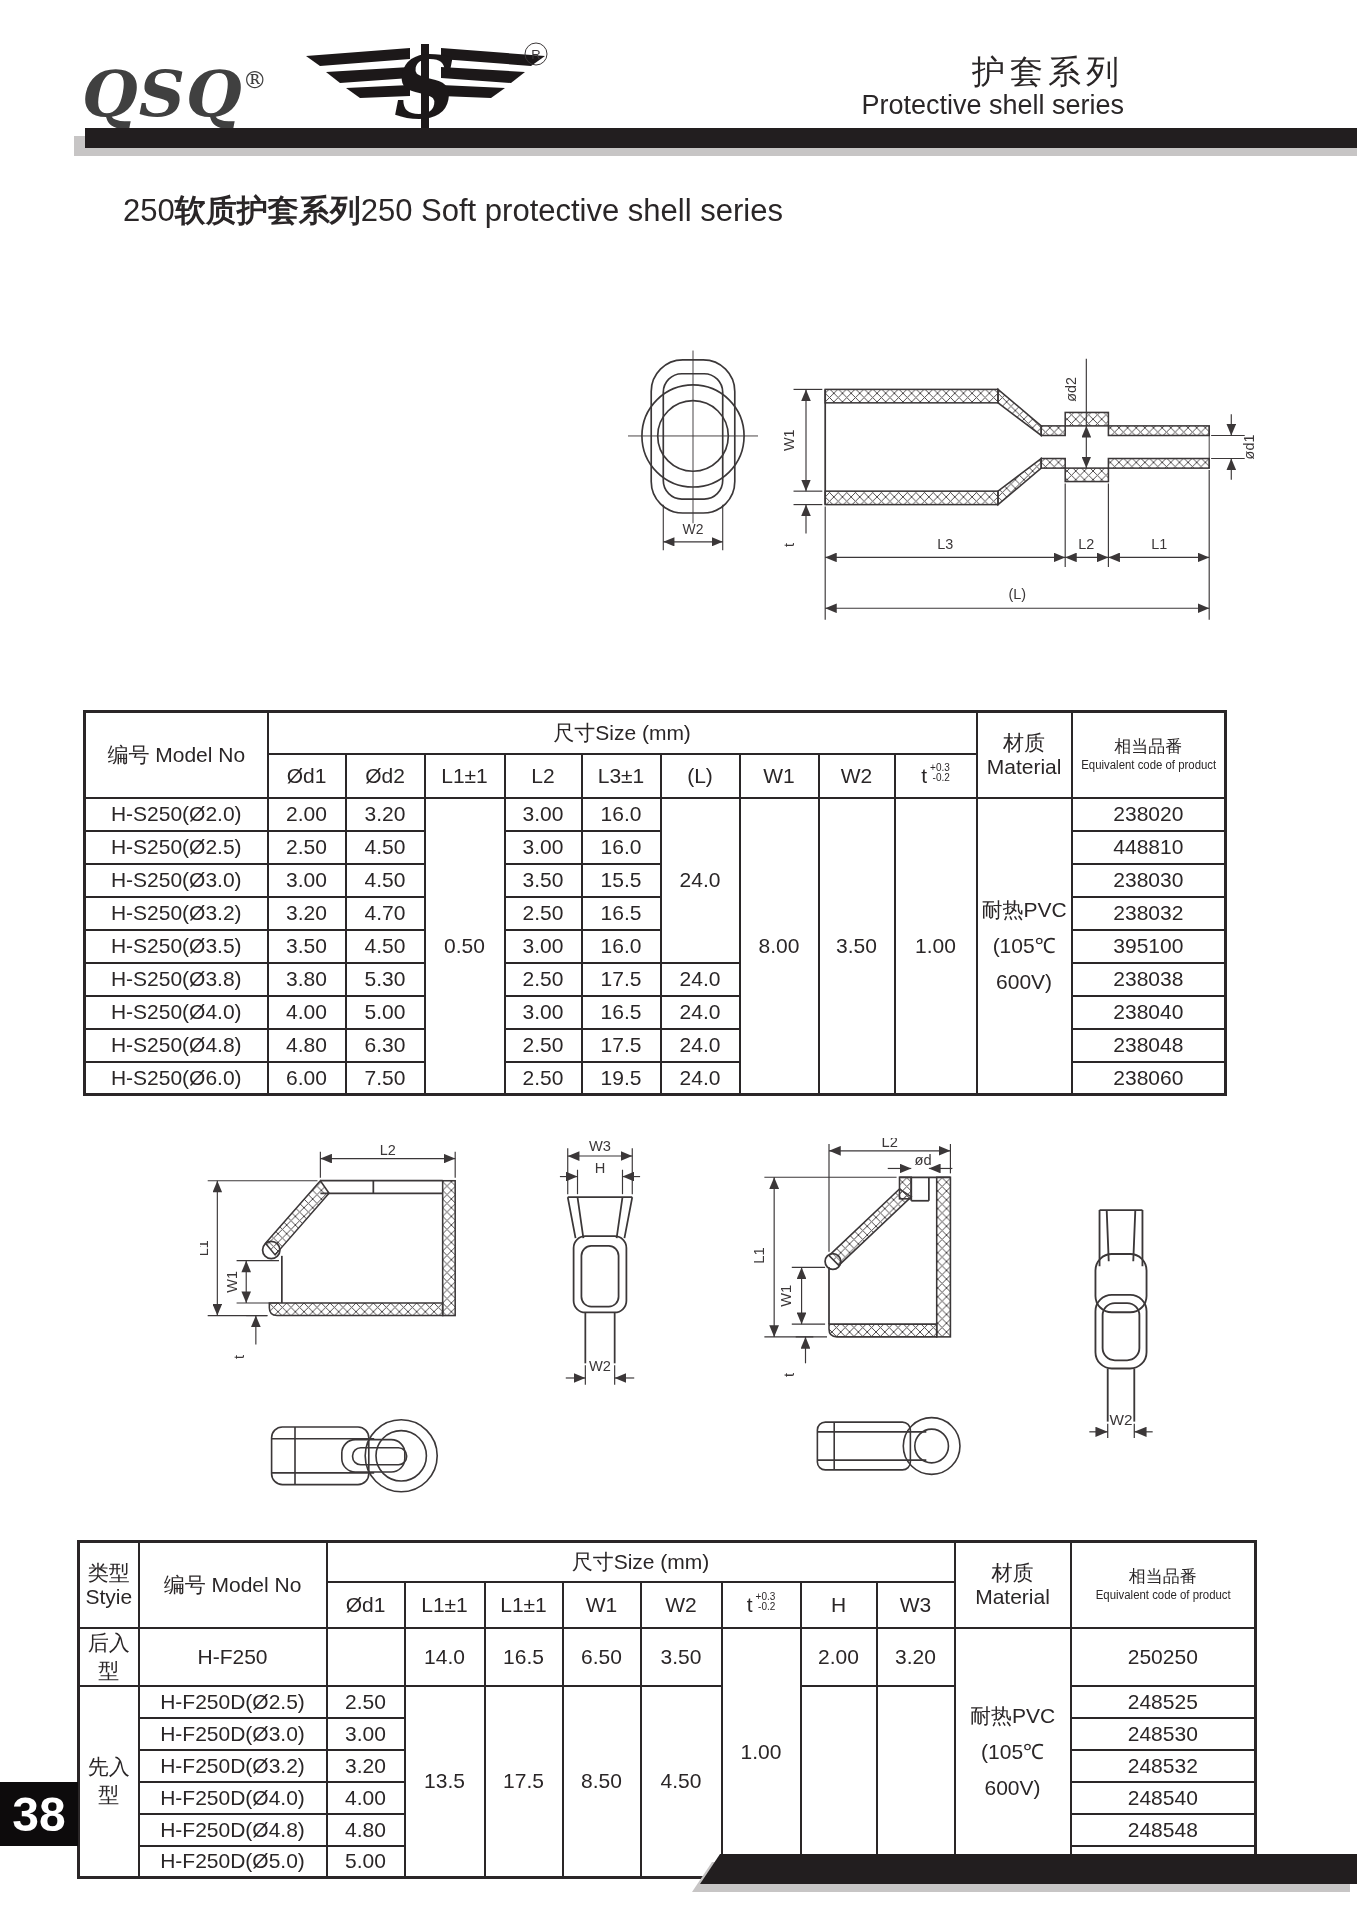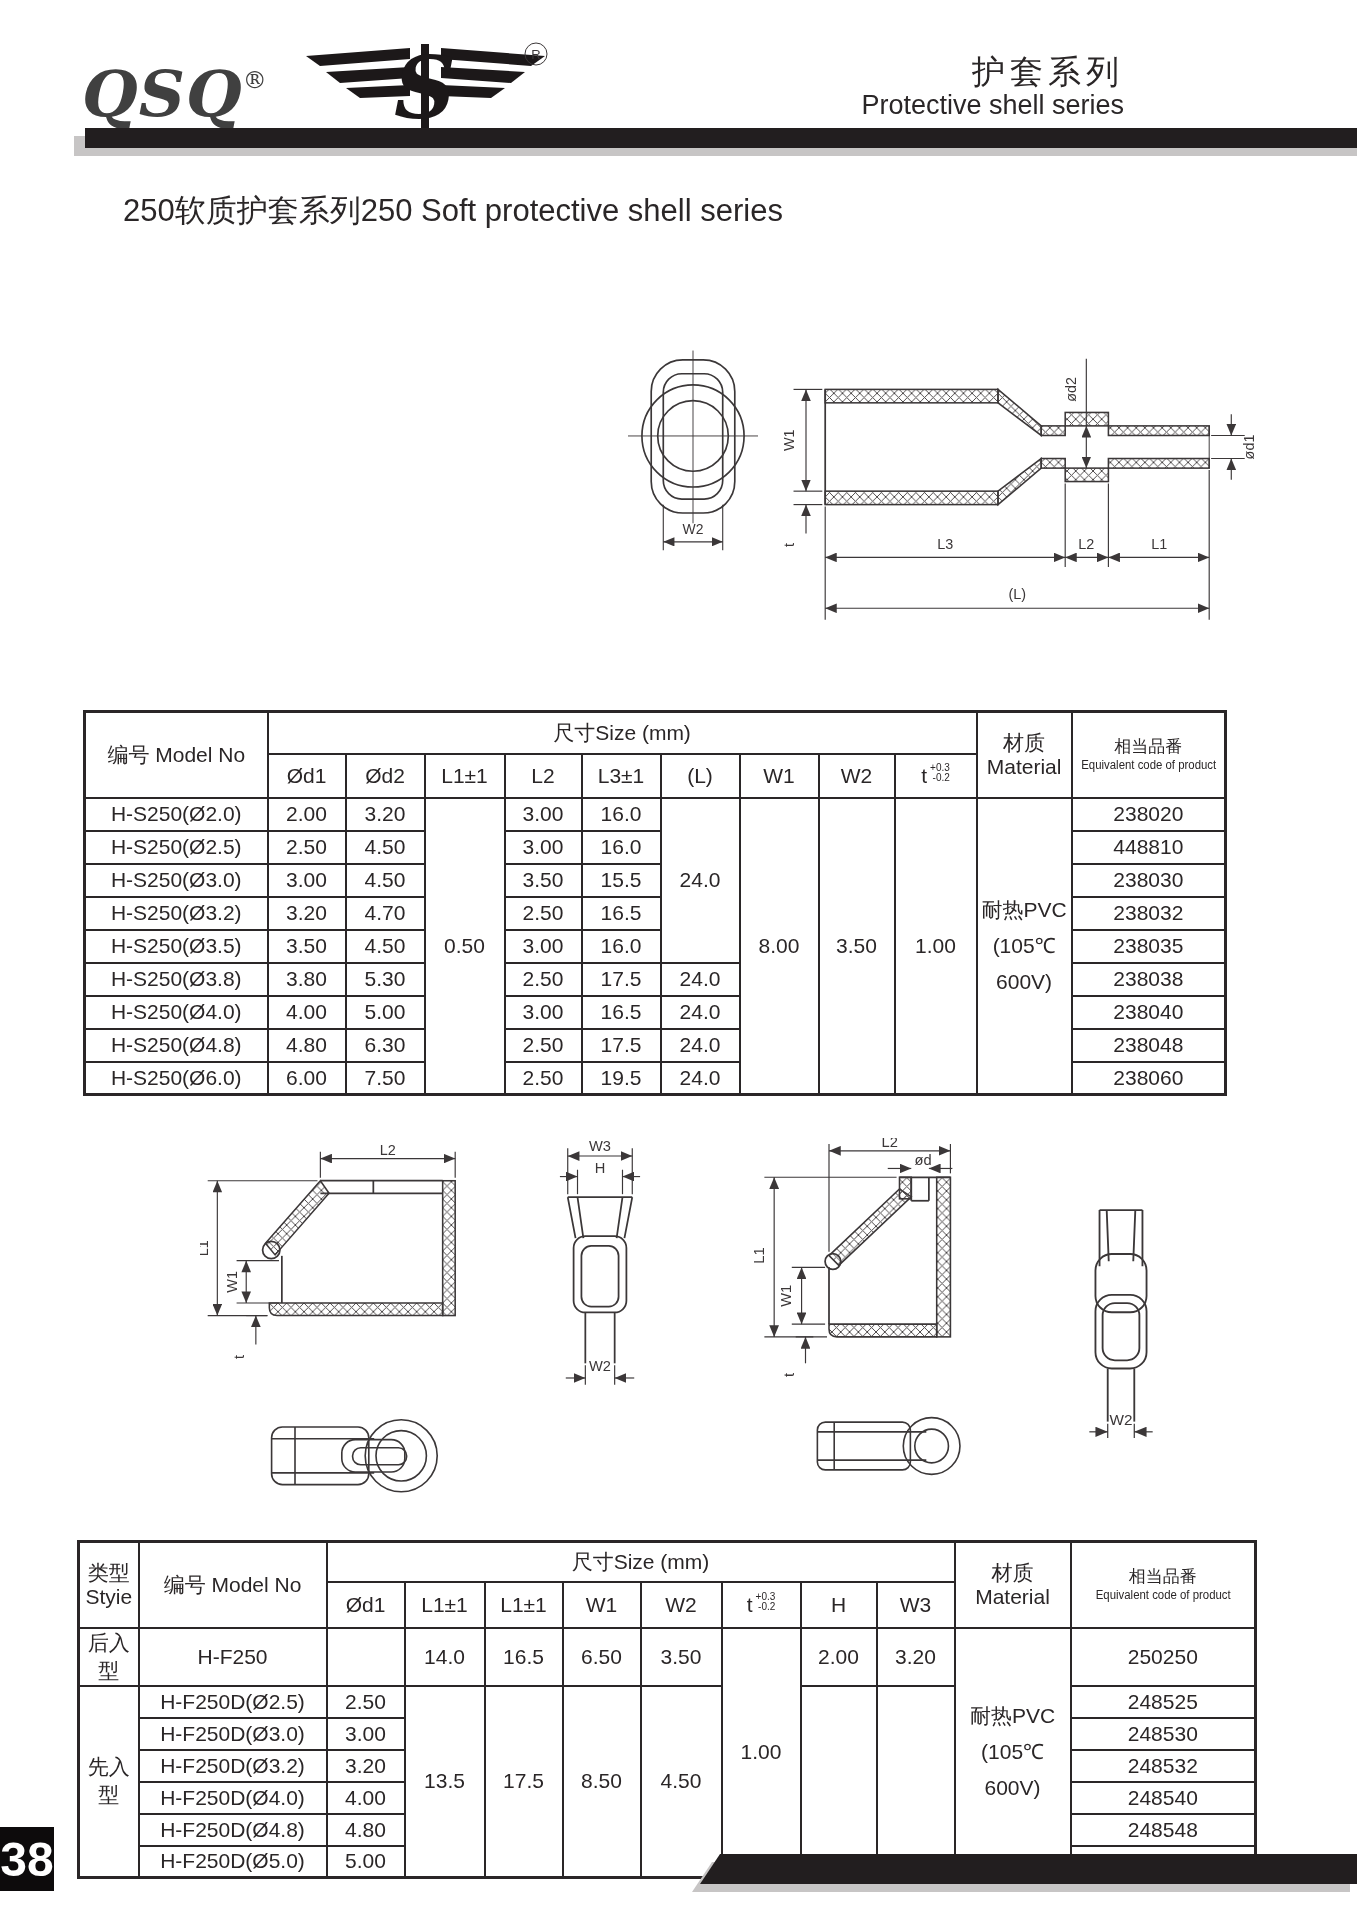--- a/index.html
+++ b/index.html
@@ -11,21 +11,21 @@
   .logo-qsq{left:82px;top:48px;font-family:"DejaVu Serif",serif;font-style:italic;
             font-weight:bold;font-size:64px;letter-spacing:1px;line-height:64px;color:#404040;}
   .logo-qsq sup{font-size:24px;font-weight:normal;vertical-align:28px;font-style:normal;}
   .hdr-cn{top:50px;right:233px;font-size:33px;letter-spacing:5px;margin-left:48px;}
   .hdr-en{top:90px;right:233px;font-size:27px;}
   .hbar-sh{left:74px;top:136px;width:1283px;height:20px;background:#c7c5c5;}
   .hbar{left:85px;top:128px;width:1272px;height:20px;background:#221e1f;}
 
   
   .sec-title{left:123px;top:190px;font-size:31px;white-space:nowrap;}
-  .sec-title .b{font-weight:normal;margin-top:23px;}
+  .sec-title .b{font-weight:bold;margin-top:23px;}
 
   
   table.spec{position:absolute;border-collapse:collapse;table-layout:fixed;background:#fff;
              border:3px solid #2a2627;}
   .spec th,.spec td{border:2px solid #2a2627;text-align:center;vertical-align:middle;
              font-weight:normal;font-size:21px;padding:0 2px;color:#2a2627;}
   .spec .hr1{height:42px;} .spec .hr2{height:44px;}
   .spec tr.dr{height:33px;}
   #t2 .hr1{height:40px;} #t2 .hr2{height:46px;} #t2 tr.dr{height:32px;}
   .two-line div{line-height:24px;}
@@ -36,21 +36,21 @@
   .tol i{display:block;font-style:normal;}
 
   
   svg text{font-family:"Liberation Sans",sans-serif;font-size:15px;fill:#3b3738;}
   .ln{stroke:#3b3738;stroke-width:1.8;fill:none;}
   .thin{stroke:#3b3738;stroke-width:1;fill:none;}
   .dim{stroke:#3b3738;stroke-width:1.2;fill:none;}
   .hat{stroke:#3b3738;stroke-width:1.6;fill:url(#xh);}
 
   
-  .page-box{left:0;top:1827px;width:54px;height:64px;background:#0d0b0c;color:#fff;
+  .page-box{left:0;top:1782px;width:78px;height:64px;background:#0d0b0c;color:#fff;
             display:flex;align-items:center;justify-content:center;font-size:48px;font-weight:bold;}
   .company{left:103px;top:1856px;font-size:28px;font-style:italic;letter-spacing:0.5px;white-space:nowrap;}
   .fbar-sh{left:692px;top:1862px;width:658px;height:30px;background:#c7c5c5;
            clip-path:polygon(20px 0,100% 0,100% 100%,0 100%);}
   .fbar{left:700px;top:1854px;width:657px;height:30px;background:#221e1f;
         clip-path:polygon(20px 0,100% 0,100% 100%,0 100%);}
   .contact{left:340px;top:1890px;font-size:23px;white-space:nowrap;}
 </style>
 </head>
 <body>
@@ -237,21 +237,21 @@
           <td>2.50</td>
           <td>16.5</td>
           <td>238032</td>
         </tr>
     <tr class="dr">
           <td>H-S250(Ø3.5)</td>
           <td>3.50</td>
           <td>4.50</td>
           <td>3.00</td>
           <td>16.0</td>
-          <td>238035</td>
+          <td>395100</td>
         </tr>
     <tr class="dr">
           <td>H-S250(Ø3.8)</td>
           <td>3.80</td>
           <td>5.30</td>
           <td>2.50</td>
           <td>17.5</td>
           <td>24.0</td>
           <td>238038</td>
         </tr>

